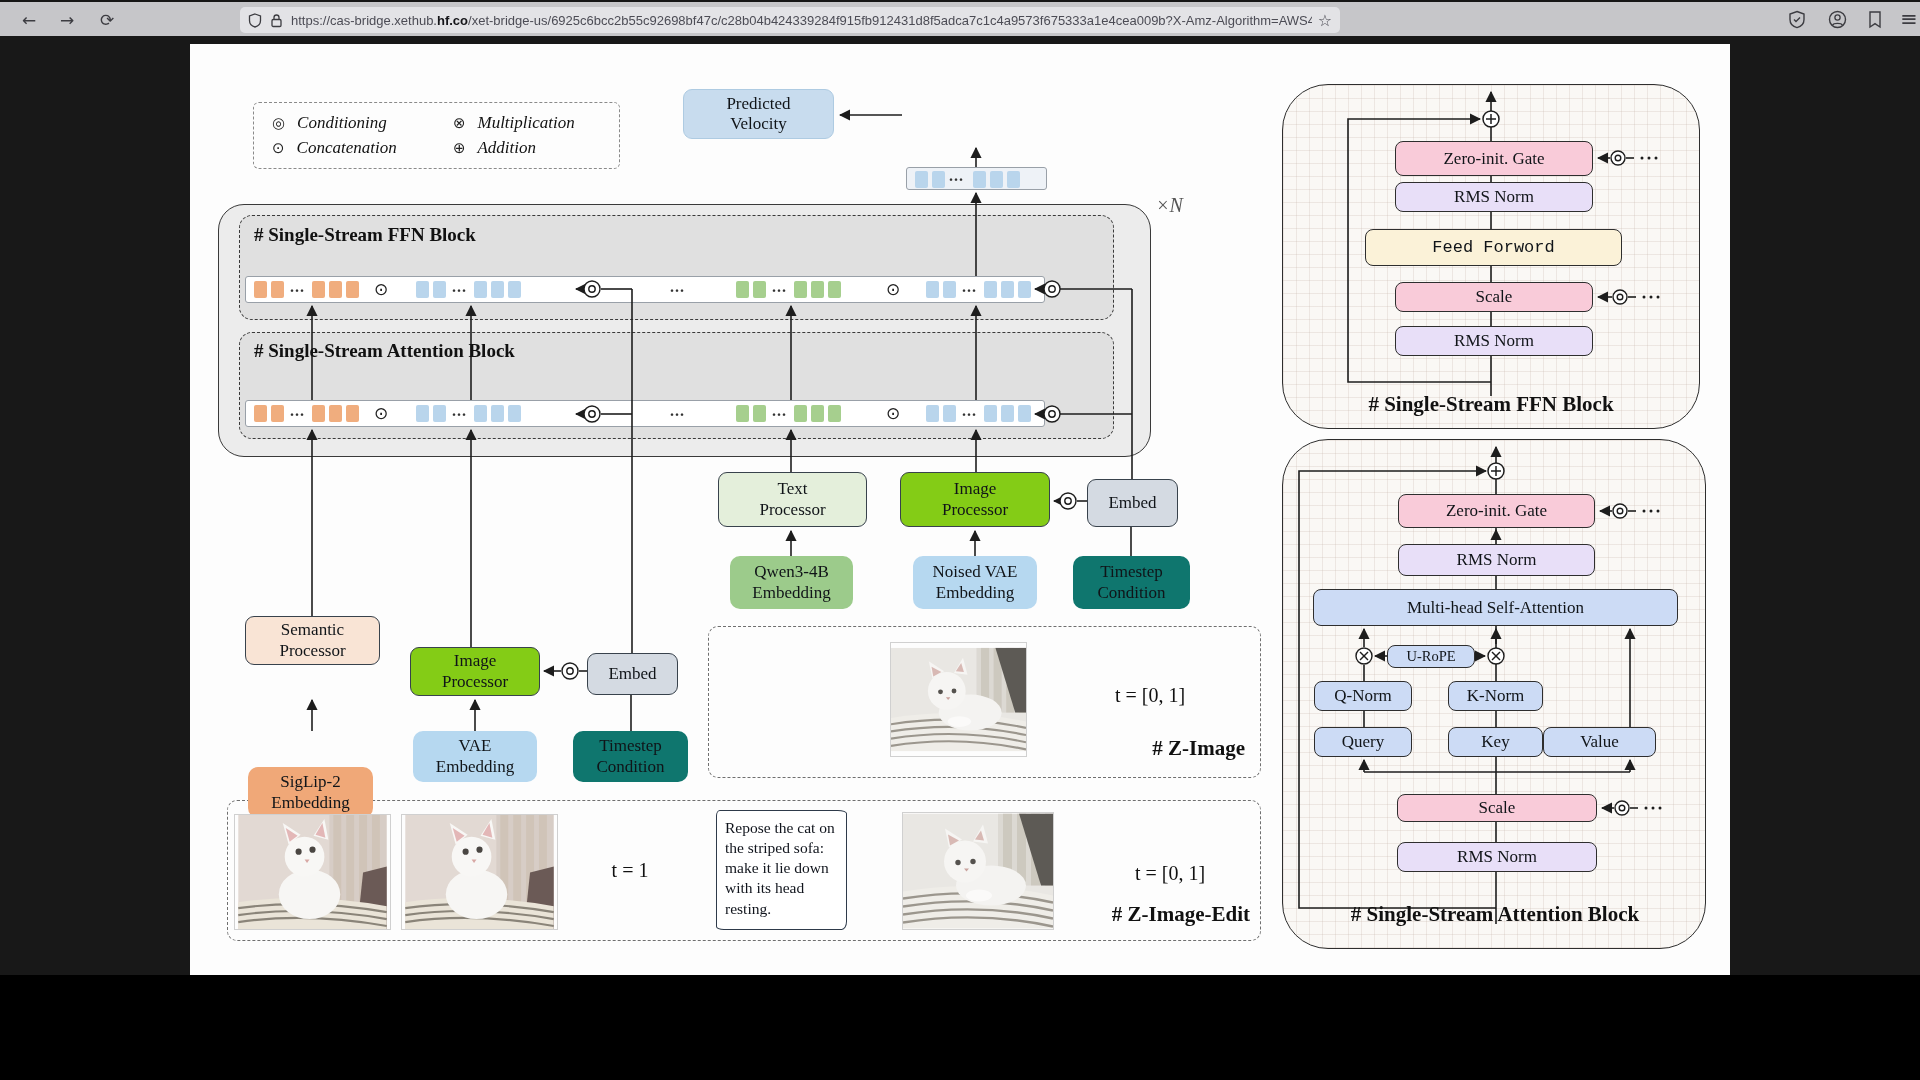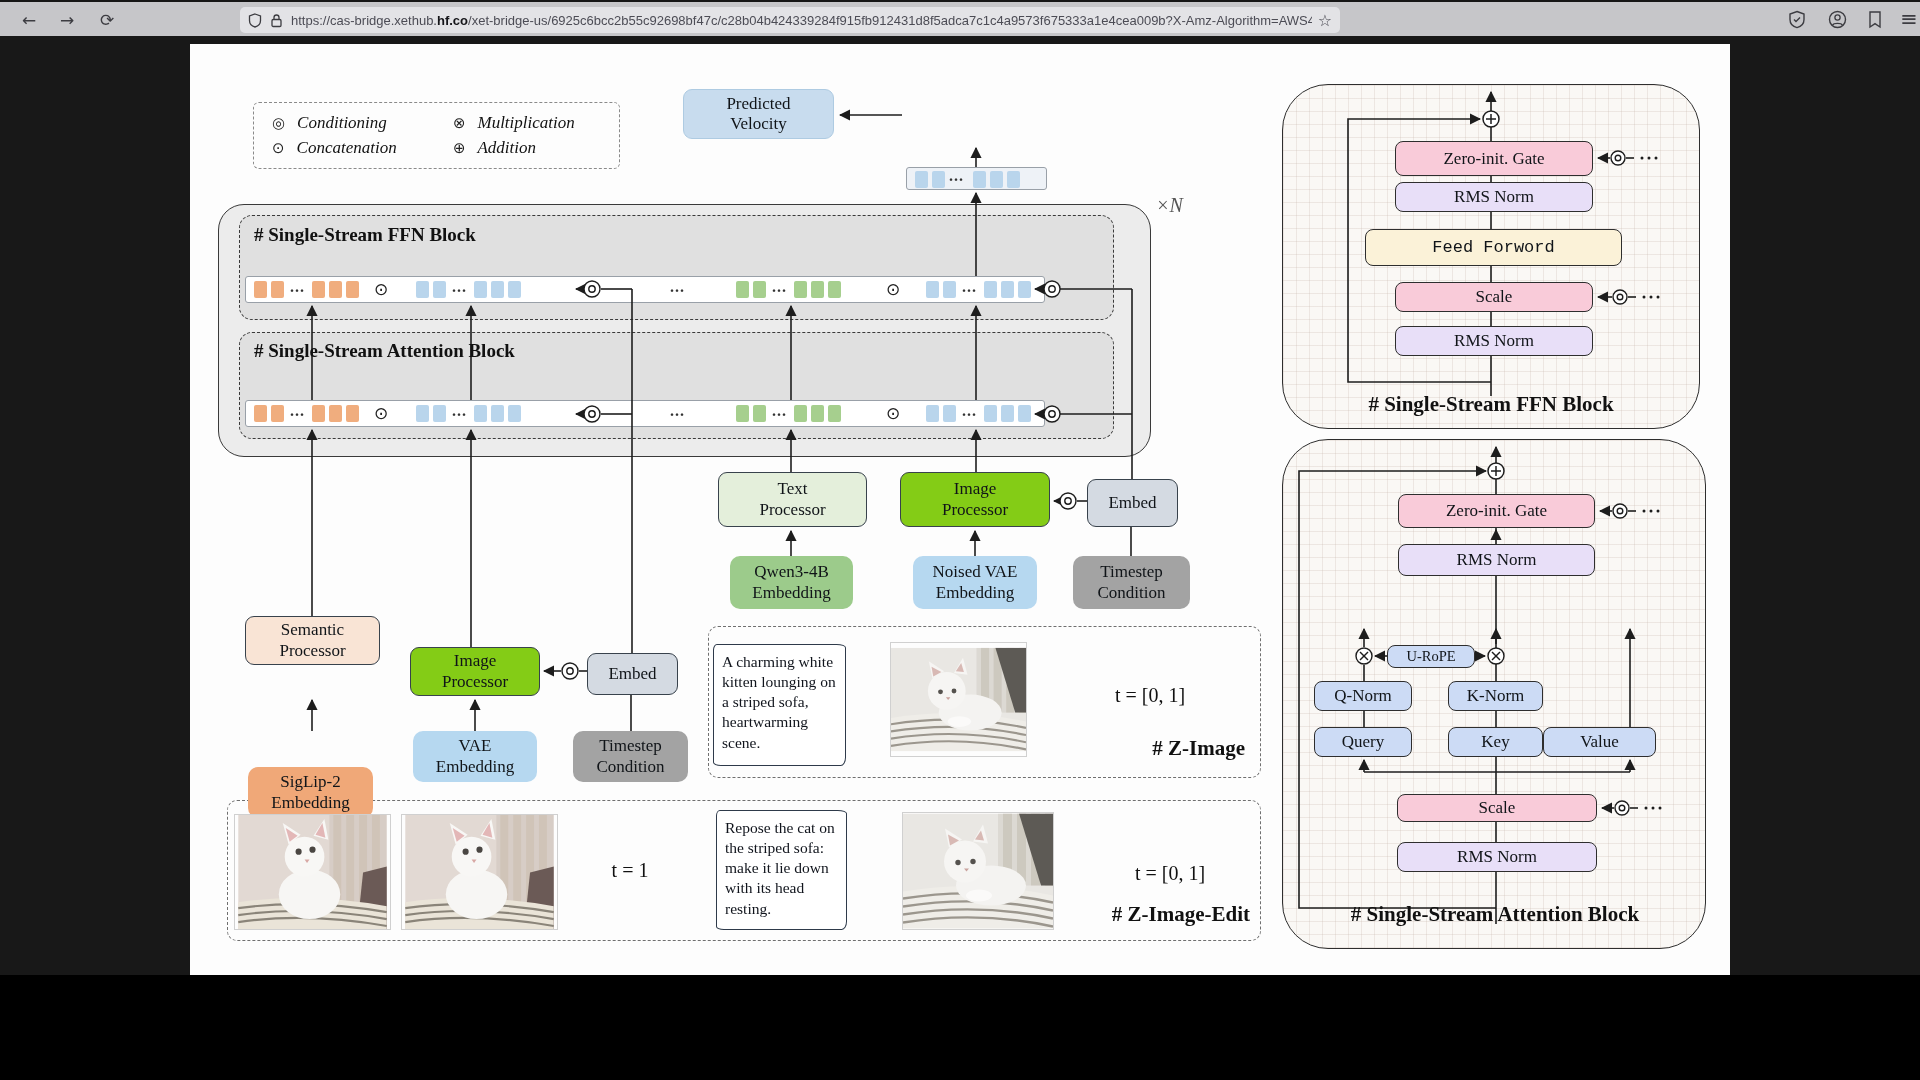--- a/index.html
+++ b/index.html
@@ -24,21 +24,21 @@
     white-space:pre-line;z-index:5;box-sizing:border-box;}
   .pill{border:none;border-radius:10px;}
   .fill-pv{background:#c8dcee;border:1px solid #aecbe2;}
   .fill-blue{background:#d4e2f0;}
   .fill-greenlt{background:#e4efdb;}
   .fill-bluelt{background:#84cc16;}
   .fill-graybx{background:#d4dae2;}
   .fill-peach{background:#f9e4d5;}
   .fill-green{background:#9ccb8b;}
   .fill-nvae{background:#b6d8f0;}
-  .fill-tsc{background:#a3a3a3;}
+  .fill-tsc{background:#0f766e;}
   .fill-orange{background:#f0a878;}
   .fill-vae{background:#b6d8f0;}
   .dashedbox{position:absolute;border:1.6px dashed #6f6f6f;border-radius:10px;z-index:0;box-sizing:border-box;}
   .graycontainer{position:absolute;background:#ececec;border:1.6px solid #3a3a3a;border-radius:26px;z-index:0;box-sizing:border-box;}
   .dashedblock{position:absolute;background:#e0e0e0;border:1.6px dashed #3a3a3a;border-radius:13px;z-index:1;box-sizing:border-box;}
   .blocktitle{position:absolute;font-family:"Liberation Serif",serif;font-weight:700;font-size:19px;color:#111;z-index:5;}
   .strip{position:absolute;height:27px;background:#fff;border:1px solid #99a0a8;border-radius:3px;z-index:2;box-sizing:border-box;}
   .g{position:absolute;top:4px;display:flex;gap:4px;}
   .tk{width:13px;height:17px;border-radius:2px;}
   .tk.o{background:#f0ad7e;} .tk.b{background:#b9d5ec;} .tk.gr{background:#a6cf8e;}
@@ -326,25 +326,20 @@
 Processor</div>
   <div class="bx fill-graybx" style="left:397px;top:609px;width:91px;height:42px;">Embed</div>
   <div class="bx pill fill-orange" style="left:58px;top:687px;width:125px;height:51px;margin-top:36px;">SigLip-2
 Embedding</div>
   <div class="bx pill fill-vae" style="left:223px;top:687px;width:124px;height:51px;">VAE
 Embedding</div>
   <div class="bx pill fill-tsc" style="left:383px;top:687px;width:115px;height:51px;">Timestep
 Condition</div>
 
   <div class="dashedbox" style="left:518px;top:582px;width:553px;height:152px;"></div>
-  <div class="note" style="left:523px;top:600px;width:133px;height:122px;">A charming white
-kitten lounging on
-a striped sofa,
-heartwarming
-scene.</div>
   <div class="photo" style="left:700px;top:598px;width:135px;height:113px;">
     <svg width="135" height="113" viewBox="0 0 150 115">
           <use href="#catA"></use>
         </svg>
   </div>
   <div class="tlabel" style="left:880px;top:640px;width:160px;text-align:center;">t = [0, 1]</div>
   <div class="taglabel" style="left:870px;top:692px;width:185px;"># Z-Image</div>
 
   <div class="dashedbox" style="left:37px;top:756px;width:1034px;height:141px;"></div>
   <div class="photo" style="left:44px;top:770px;width:155px;height:114px;">
@@ -375,20 +370,21 @@
   <div class="pbox pink" style="left:1205px;top:97px;width:198px;height:35px;">Zero-init. Gate</div>
   <div class="pbox lav" style="left:1205px;top:138px;width:198px;height:30px;">RMS Norm</div>
   <div class="pbox cream" style="left:1175px;top:185px;width:257px;height:37px;">Feed Forword</div>
   <div class="pbox pink" style="left:1205px;top:238px;width:198px;height:30px;">Scale</div>
   <div class="pbox lav" style="left:1205px;top:282px;width:198px;height:30px;">RMS Norm</div>
   <div class="paneltitle" style="left:1120px;top:348px;width:362px;"># Single-Stream FFN Block</div>
 
   <div class="panel" style="left:1092px;top:395px;width:424px;height:510px;"></div>
   <div class="pbox pink" style="left:1208px;top:450px;width:197px;height:34px;">Zero-init. Gate</div>
   <div class="pbox lav" style="left:1208px;top:500px;width:197px;height:32px;">RMS Norm</div>
+  <div class="pbox pblue" style="left:1123px;top:545px;width:365px;height:37px;">Multi-head Self-Attention</div>
   <div class="pbox pblue" style="left:1197px;top:601px;width:88px;height:23px;font-size:14.5px;">U-RoPE</div>
   <div class="pbox pblue" style="left:1124px;top:637px;width:98px;height:30px;">Q-Norm</div>
   <div class="pbox pblue" style="left:1258px;top:637px;width:95px;height:30px;">K-Norm</div>
   <div class="pbox pblue" style="left:1124px;top:683px;width:98px;height:30px;">Query</div>
   <div class="pbox pblue" style="left:1258px;top:683px;width:95px;height:30px;">Key</div>
   <div class="pbox pblue" style="left:1353px;top:683px;width:113px;height:30px;">Value</div>
   <div class="pbox pink" style="left:1207px;top:750px;width:200px;height:28px;">Scale</div>
   <div class="pbox lav" style="left:1207px;top:798px;width:200px;height:30px;">RMS Norm</div>
   <div class="paneltitle" style="left:1110px;top:858px;width:390px;"># Single-Stream Attention Block</div>
 

